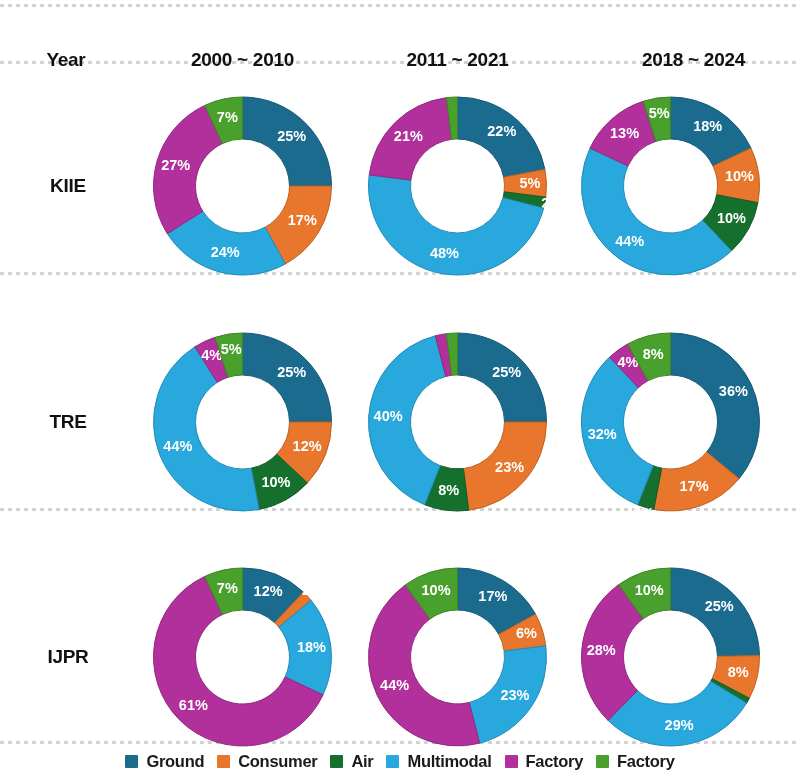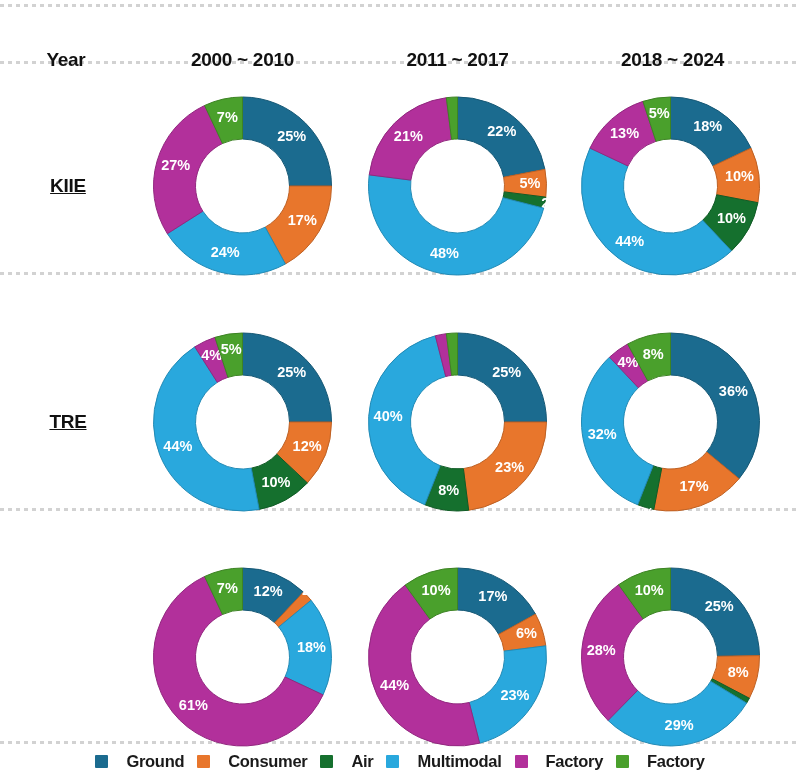--- a/index.html
+++ b/index.html
@@ -26,35 +26,34 @@
   .header-row { position: absolute; top: 20px; left: 0; width: 800px; height: 34px; }
   .header-cell {
     position: absolute; top: 0; height: 34px;
     display: flex; align-items: center; justify-content: center;
     font-size: 19px; font-weight: bold; color: #111111;
     letter-spacing: -0.3px; white-space: nowrap; margin-top: 23px;
   }
   .hc-year { left: 6px;   width: 120px; }
   .hc-p0   { left: 140px; width: 205px; }
   .hc-p1   { left: 355px; width: 205px; }
-  .hc-p2   { left: 565px; width: 215px; }
+  .hc-p2   { left: 586px; width: 215px; }
 
   
   .chart-grid { position: absolute; top: 66px; left: 0; width: 800px; height: 674px; }
   .chart-row  { position: absolute; left: 0; width: 800px; height: 228px; }
   .row-0 { top: 6px; }
   .row-1 { top: 242px; }
   .row-2 { top: 477px; }
 
   .row-label {
     position: absolute; left: 6px; top: 0; width: 124px; height: 228px;
     display: flex; align-items: center; justify-content: center;
     font-size: 19px; font-weight: bold; color: #111111;
     letter-spacing: -0.3px;
-    text-decoration: underline;
   }
 
   .donut-cell { position: absolute; top: 0; width: 205px; height: 228px; }
   .dc-0 { left: 140px; }
   .dc-1 { left: 355px; }
   .dc-2 { left: 568px; }
 
   .donut-svg { display: block; width: 205px; height: 228px; }
 
   .slice-label {
@@ -62,42 +61,42 @@
     font-size: 14.5px; font-weight: bold; fill: #ffffff;
     text-anchor: middle; dominant-baseline: middle;
     paint-order: stroke;
   }
 
   
   .legend {
     position: absolute; top: 748px; left: 0; width: 800px; height: 26px;
     display: flex; align-items: center; justify-content: center; gap: 13px;
   }
-  .legend-item { display: flex; align-items: center; gap: 18px; text-align: right; }
+  .legend-item { display: flex; align-items: center; gap: 8px; text-align: right; }
   .legend-swatch { width: 13px; height: 13px; display: inline-block; border-radius: 1px; }
   .legend-text {
     font-size: 16.5px; font-weight: bold; color: #1a1a1a;
     letter-spacing: -0.3px; white-space: nowrap;
   }
 </style>
 </head>
 <body>
 
 <div id="root">
 
   <div class="dotted-rule rule-top"></div>
   <div class="dotted-rule rule-head"></div>
   <div class="dotted-rule rule-r1"></div>
   <div class="dotted-rule rule-r2"></div>
   <div class="dotted-rule rule-bottom"></div>
 
   <div class="header-row">
     <div class="header-cell hc-year">Year</div>
     <div class="header-cell hc-p0">2000 ~ 2010</div>
-    <div class="header-cell hc-p1">2011 ~ 2017</div>
+    <div class="header-cell hc-p1">2011 ~ 2021</div>
     <div class="header-cell hc-p2">2018 ~ 2024</div>
   </div>
 
   <div class="chart-grid">
 
     <div class="chart-row row-0">
       <div class="row-label">KIIE</div>
       <div class="donut-cell dc-0">
           <svg class="donut-svg" viewBox="0 0 205 228">
             <path d="M 102.5 25 A 89 89 0 0 1 191.5 114 L 149.5 114 A 47 47 0 0 0 102.5 67 Z" fill="#1b6b8f" stroke="#165875" stroke-width="1"></path>
@@ -192,20 +191,21 @@
             <text class="slice-label" x="34.23103607435614" y="127.02300136370783">32%</text>
             <path d="M 41.57530757234668 49.12179215949439 A 89 89 0 0 1 59.62392300494727 36.00870547609618 L 79.85757731721935 72.81358603793844 A 47 47 0 0 0 70.32628602135162 79.73847451119366 Z" fill="#b2309b" stroke="#92277f" stroke-width="1"></path>
             <text class="slice-label" x="59.88556920879569" y="55.34626790781632">4%</text>
             <path d="M 59.62392300494727 36.00870547609618 A 89 89 0 0 1 102.49999999999999 25 L 102.49999999999999 67 A 47 47 0 0 0 79.85757731721935 72.81358603793844 Z" fill="#4aa02c" stroke="#3d8324" stroke-width="1"></path>
             <text class="slice-label" x="85.21605284204261" y="46.683470301560135">8%</text>
           </svg>
         </div>
     </div>
 
     <div class="chart-row row-2">
+      <div class="row-label">IJPR</div>
       <div class="donut-cell dc-0">
           <svg class="donut-svg" viewBox="0 0 205 228">
             <path d="M 102.5 25 A 89 89 0 0 1 163.42469242765327 49.121792159494376 L 134.67371397864838 79.73847451119366 A 47 47 0 0 0 102.5 67 Z" fill="#1b6b8f" stroke="#165875" stroke-width="1"></path>
             <text class="slice-label" x="128.08465641158512" y="49.38053423076653">12%</text>
             <path d="M 163.42469242765327 49.121792159494376 A 89 89 0 0 1 171.07567860704523 57.269264912366616 L 138.7141224104621 84.04107248181158 A 47 47 0 0 0 134.67371397864838 79.73847451119366 Z" fill="#e8762c" stroke="#be6124" stroke-width="1"></path>
             <text class="slice-label" x="172.4809882324555" y="48.2834778308459" fill="#e8762c">2%</text>
             <path d="M 171.07567860704523 57.269264912366616 A 89 89 0 0 1 183.02960766947575 151.89435694929145 L 145.02687146590293 134.01162670355842 A 47 47 0 0 0 138.7141224104621 84.04107248181158 Z" fill="#29a8dd" stroke="#228ab5" stroke-width="1"></path>
             <text class="slice-label" x="171.4519717413562" y="105.28934026728085">18%</text>
             <path d="M 183.02960766947575 151.89435694929145 A 89 89 0 1 1 64.60564305070844 33.470392330524305 L 82.48837329644154 71.4731285340971 A 47 47 0 1 0 145.02687146590293 134.01162670355842 Z" fill="#b2309b" stroke="#92277f" stroke-width="1"></path>
             <text class="slice-label" x="53.35607870753498" y="163.14392129246508">61%</text>

